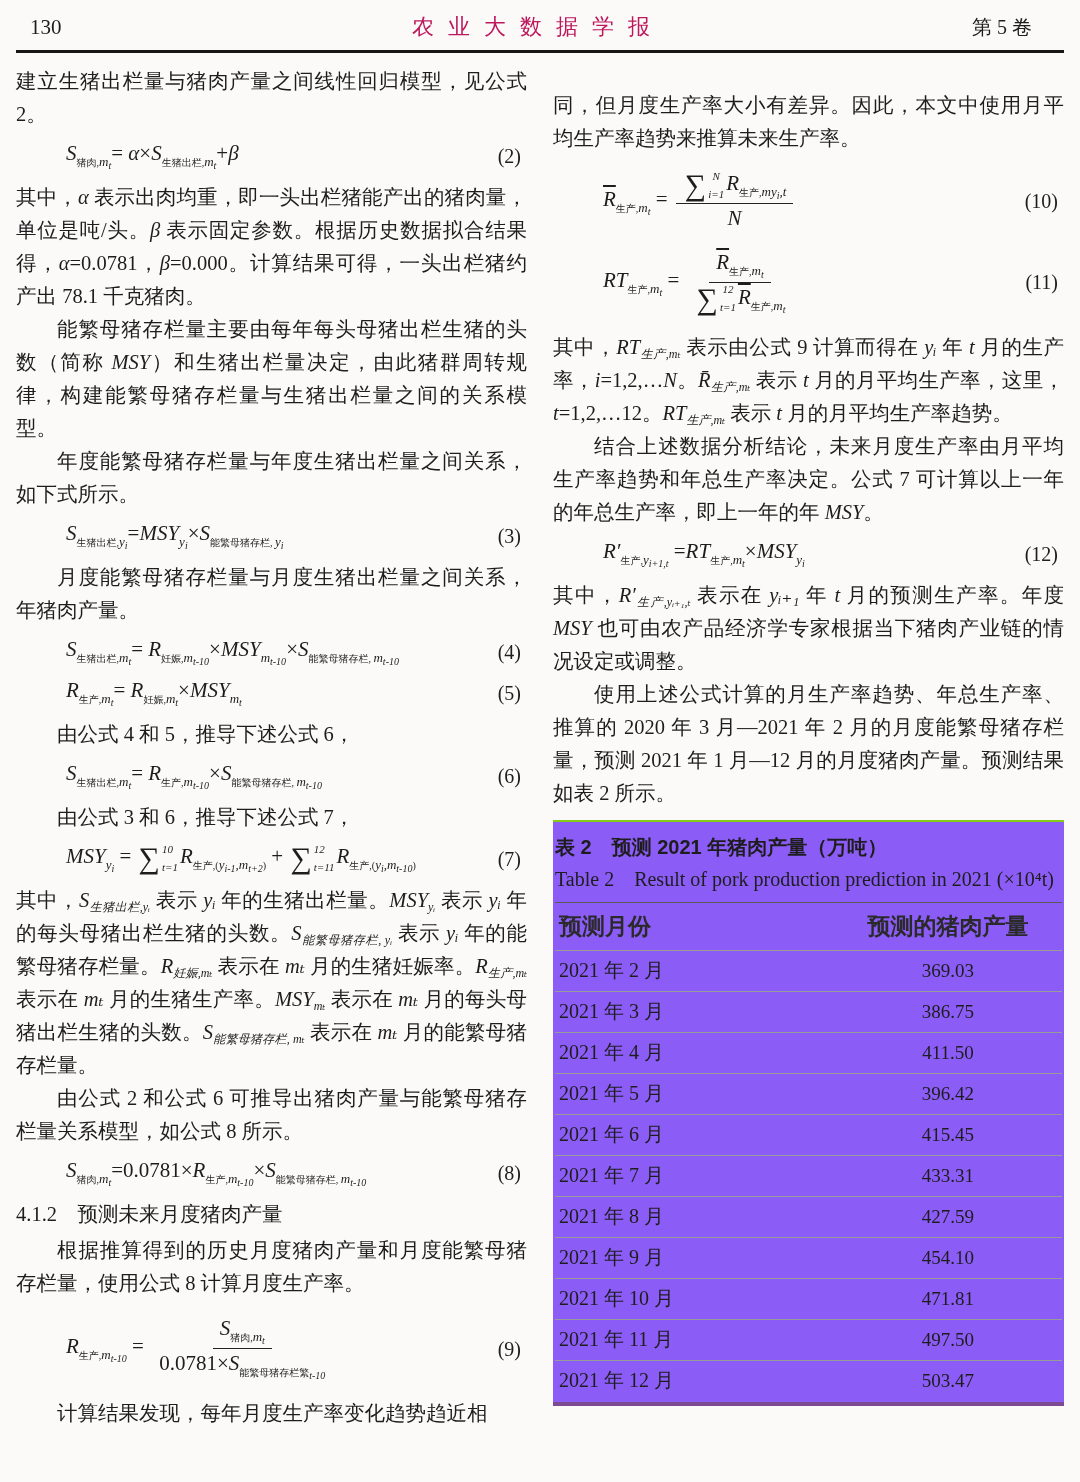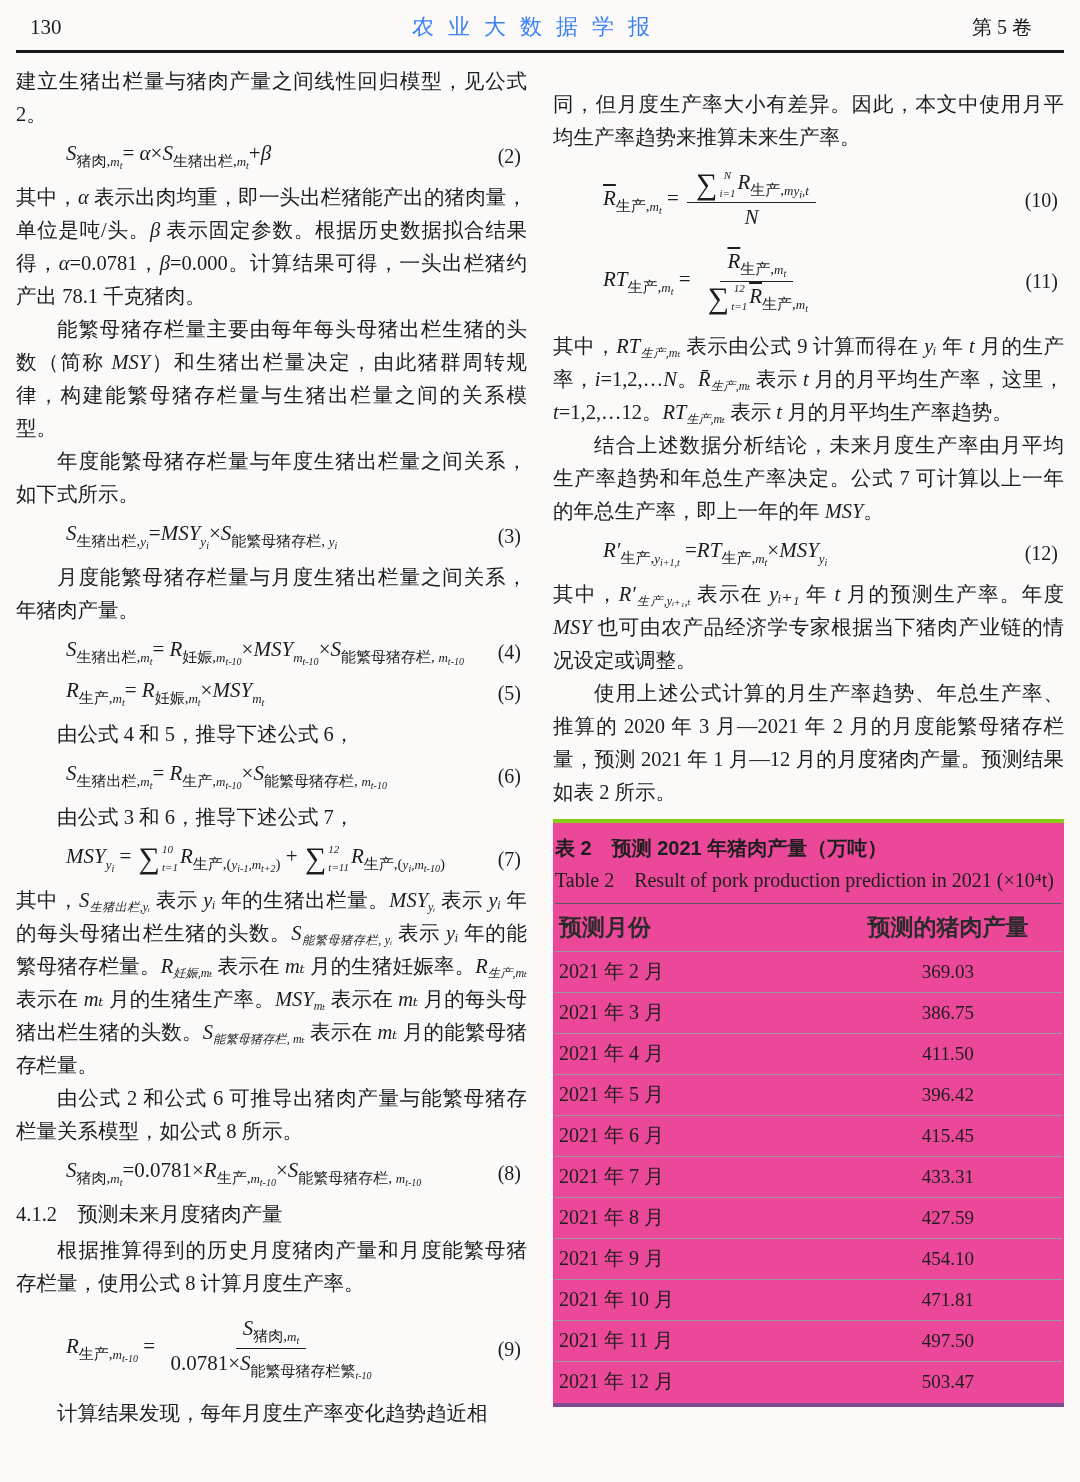--- a/index.html
+++ b/index.html
@@ -5,54 +5,54 @@
   * { box-sizing: border-box; }
   html,body { margin:0; padding:0; }
   body {
     width:1080px; height:1482px; background:#fbfaf9;
     font-family:"Liberation Serif","DejaVu Serif",serif;
     color:#1d1d1d; overflow:hidden;
   }
   .pgheader { display:flex; align-items:center; padding:12px 48px 6px 30px; }
   .pgnum { flex:0 0 120px; font-size:21px; }
   .jtitle { flex:1; text-align:center; font-family:"Liberation Sans","DejaVu Sans",sans-serif;
-            font-size:22px; letter-spacing:14px; padding-left:14px; color:#3b82f6; }
+            font-size:22px; letter-spacing:14px; padding-left:14px; color:#be185d; }
   .vol { flex:0 0 120px; text-align:right; font-size:20px; }
   .toprule { border-top:3px solid #171717; margin:2px 16px 0 16px; }
 
   .columns { display:flex; gap:26px; padding:12px 16px 0 16px;align-items:center; }
   .col { width:511px; }
 
   p.body { margin:0; font-size:20.5px; line-height:33px; text-align:justify; }
   p.indent { text-indent:2em; }
   .isub { font-size:12px; vertical-align:-4px; line-height:0;font-style:italic; }
   h3.subheading { margin:7px 0 4px 0; font-size:20.5px; font-weight:normal; line-height:32px; }
 
   .formula { position:relative; padding-left:50px; padding-right:46px;
              margin:9px 0; font-size:21px; line-height:1.3; }
   .formula.tall { margin:14px 0; }
   .fx { white-space:nowrap; display:inline-block; }
   .eqnum { position:absolute; right:6px; top:50%; transform:translateY(-50%); font-size:20px; }
   .tk-v  { font-style:italic; }
   .tk-vb { font-style:italic; text-decoration:overline; }
   .tk-t  { font-style:normal; }
-  .tk-s  { font-size:15px; vertical-align:-6px; }
+  .tk-s  { font-size:10px; vertical-align:-6px; }
   .tk-si { font-size:13px; font-style:italic; vertical-align:-6px; }
   .tk-ss { font-size:10px; font-style:italic; vertical-align:-9px; }
   .frac { display:inline-flex; flex-direction:column; align-items:center;
           vertical-align:middle; margin:0 3px; }
   .fnum, .fden { display:block; white-space:nowrap; padding:1px 7px; text-align:center; }
   .fnum { border-bottom:1.6px solid #222; }
   .sum { display:inline-flex; align-items:center; vertical-align:middle; margin:0 2px; }
   .sum .sig { font-size:30px; line-height:0.95; font-style:normal; }
   .sum .lims { display:inline-flex; flex-direction:column; row-gap:7px;
                font-size:11px; font-style:italic; line-height:1; margin-left:2px; }
 
-  .tableblock { margin-top:10px; border-top:4px solid #84cc16; border-bottom:4px solid #7d4b91;
-                background:#ec4899; padding:0 2px 1px 2px; }
+  .tableblock { margin-top:10px; border-top:2px solid #84cc16; border-bottom:4px solid #7d4b91;
+                background:#8b5cf6; padding:0 2px 1px 2px; }
   .cap-cn { margin:12px 0 5px 0; font-family:"Liberation Sans","DejaVu Sans",sans-serif;
             font-weight:bold; font-size:20px; }
   .cap-en { margin:0 0 9px 0; font-size:20px; }
   table.datatable { width:100%; border-collapse:collapse; }
   .datatable th { font-family:"Liberation Sans","DejaVu Sans",sans-serif; font-weight:bold;
                   font-size:23px; padding:8px 2px; border-top:1px solid #5a5a5a;
                   border-bottom:1px solid #9a9a9a; color:#2a2a2a; }
   .datatable th:first-child { text-align:left; width:55%; padding-left:4px; }
   .datatable th:last-child { text-align:center; }
   .datatable td { font-size:20px; padding:6.5px 2px; border-bottom:1px solid #9a9a9a; }

